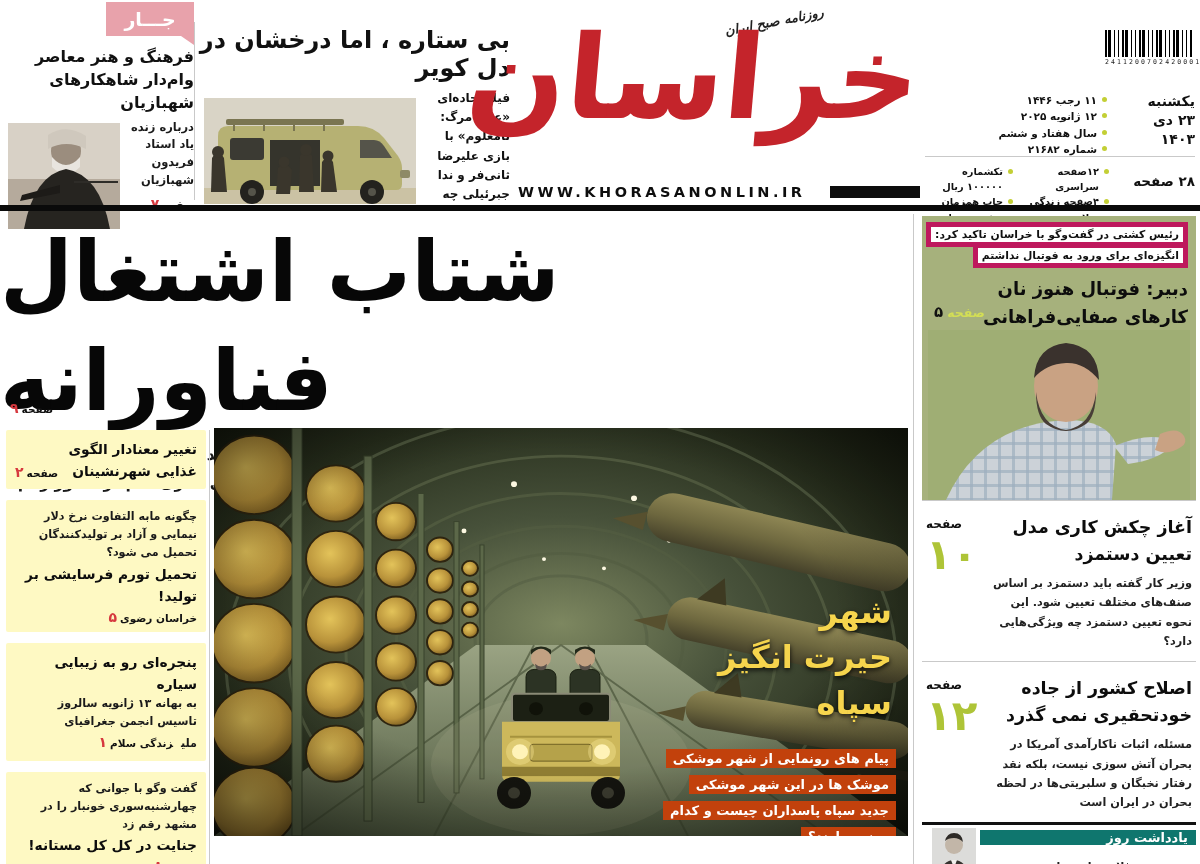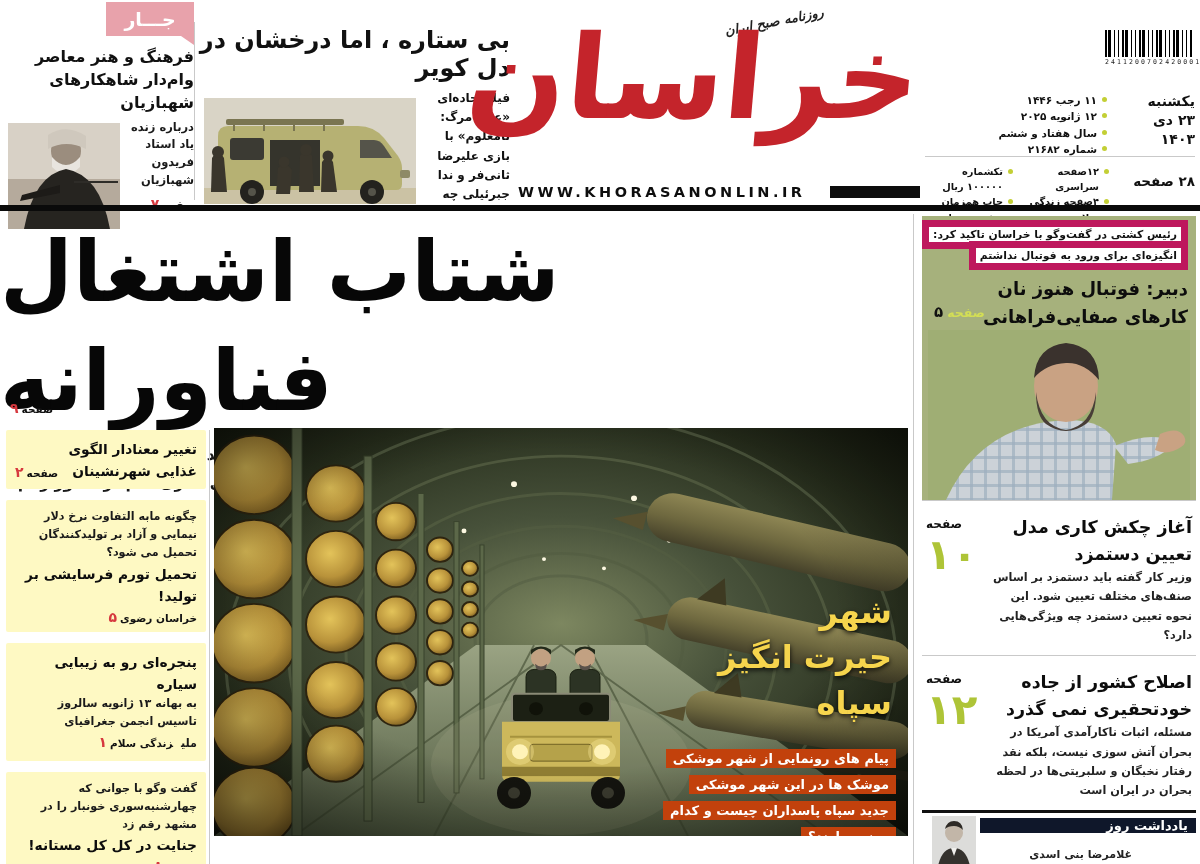--- a/index.html
+++ b/index.html
@@ -66,43 +66,43 @@
   
   .lead { position: absolute; left: 0; top: 218px; width: 908px; height: 204px; text-align: left; }
   .lead h1 { font-size: 84px; font-weight: 900; line-height: 1.3; letter-spacing: -2px; color: #070707; }
   .lede { margin: 6px auto 0; width: 872px; font-size: 15.5px; font-weight: 600; line-height: 1.8; color: #1a1a1a; }
   .lead-pg { position: absolute; left: 10px; bottom: 6px; }
 
   
   .right-col { position: absolute; left: 922px; top: 216px; width: 274px; display: flex; flex-direction: column; }
   .sports { position: relative; background: #a6b17c; height: 284px; padding: 9px 8px 0; overflow: hidden; }
   .kicker { text-align: right; font-size: 10.8px; font-weight: 700; line-height: 1.9; }
-  .kicker span { background: #fff; border: 7px solid #be185d; padding: 1px 4px;
+  .kicker span { background: #fff; border: 5px solid #be185d; padding: 1px 4px;
                  -webkit-box-decoration-break: clone; box-decoration-break: clone; }
   .sports h2 { margin-top: 9px; font-size: 18px; font-weight: 900; text-align: right; line-height: 1.55;
                padding-left: 46px; color: #0d0d0d; }
   .sports-pg { position: absolute; left: 12px; top: 86px; }
   .lime-w { color: #d3de55; font-size: 12.5px; font-weight: 800; }
   .sports-pg b { color: #111; font-size: 15px; font-weight: 900; margin-right: 4px; }
   .wrestler { position: absolute; left: 6px; top: 114px; width: 262px; height: 170px; }
 
   .rc-sep { height: 1px; background: #c9c9c9; }
   .rc-article { display: flex; padding: 13px 4px 10px; }
   .rc-a1 { min-height: 143px; }
   .rc-a2 { min-height: 124px; }
   .rc-text { flex: 1; text-align: right; }
   .rc-text h2 { font-size: 17.5px; font-weight: 900; line-height: 1.55; color: #0d0d0d; }
-  .rc-text p { font-size: 11.3px; font-weight: 600; line-height: 1.7; color: #222; }
+  .rc-text p { margin-top: 6px; font-size: 11.3px; font-weight: 600; line-height: 1.7; color: #222; }
   .rc-page { width: 60px; text-align: left; padding-top: 3px; }
   .rc-page .w { display: block; font-size: 12px; font-weight: 700; text-align: left; color: #111; }
   .rc-page .n { display: block; font-size: 42px; font-weight: 900; color: #aec437; line-height: 1.15; text-align: left; }
 
   .thick-sep { height: 3px; background: #111; }
   .daily-note { position: relative; height: 96px; }
-  .dn-banner { position: absolute; top: 5px; right: 0; left: 58px; height: 15px; background: #0f172a;
+  .dn-banner { position: absolute; top: 5px; right: 0; left: 58px; height: 15px; background: #0f766e;
                color: #fff; font-size: 13px; font-weight: 800; display: flex; align-items: center;
                padding-right: 8px; }
   .dn-photo { position: absolute; top: 3px; left: 10px; width: 44px; height: 50px; }
   .dn-author { position: absolute; top: 35px; left: 60px; width: 150px; text-align: right;
                font-size: 11px; font-weight: 800; color: #222; }
 
   
   .left-col { position: absolute; left: 6px; top: 430px; width: 200px; display: flex;
               flex-direction: column; gap: 11px; }
   .box { position: relative; background: #fef9c3; padding: 8px 9px 7px; text-align: right; border-radius: 2px; }

